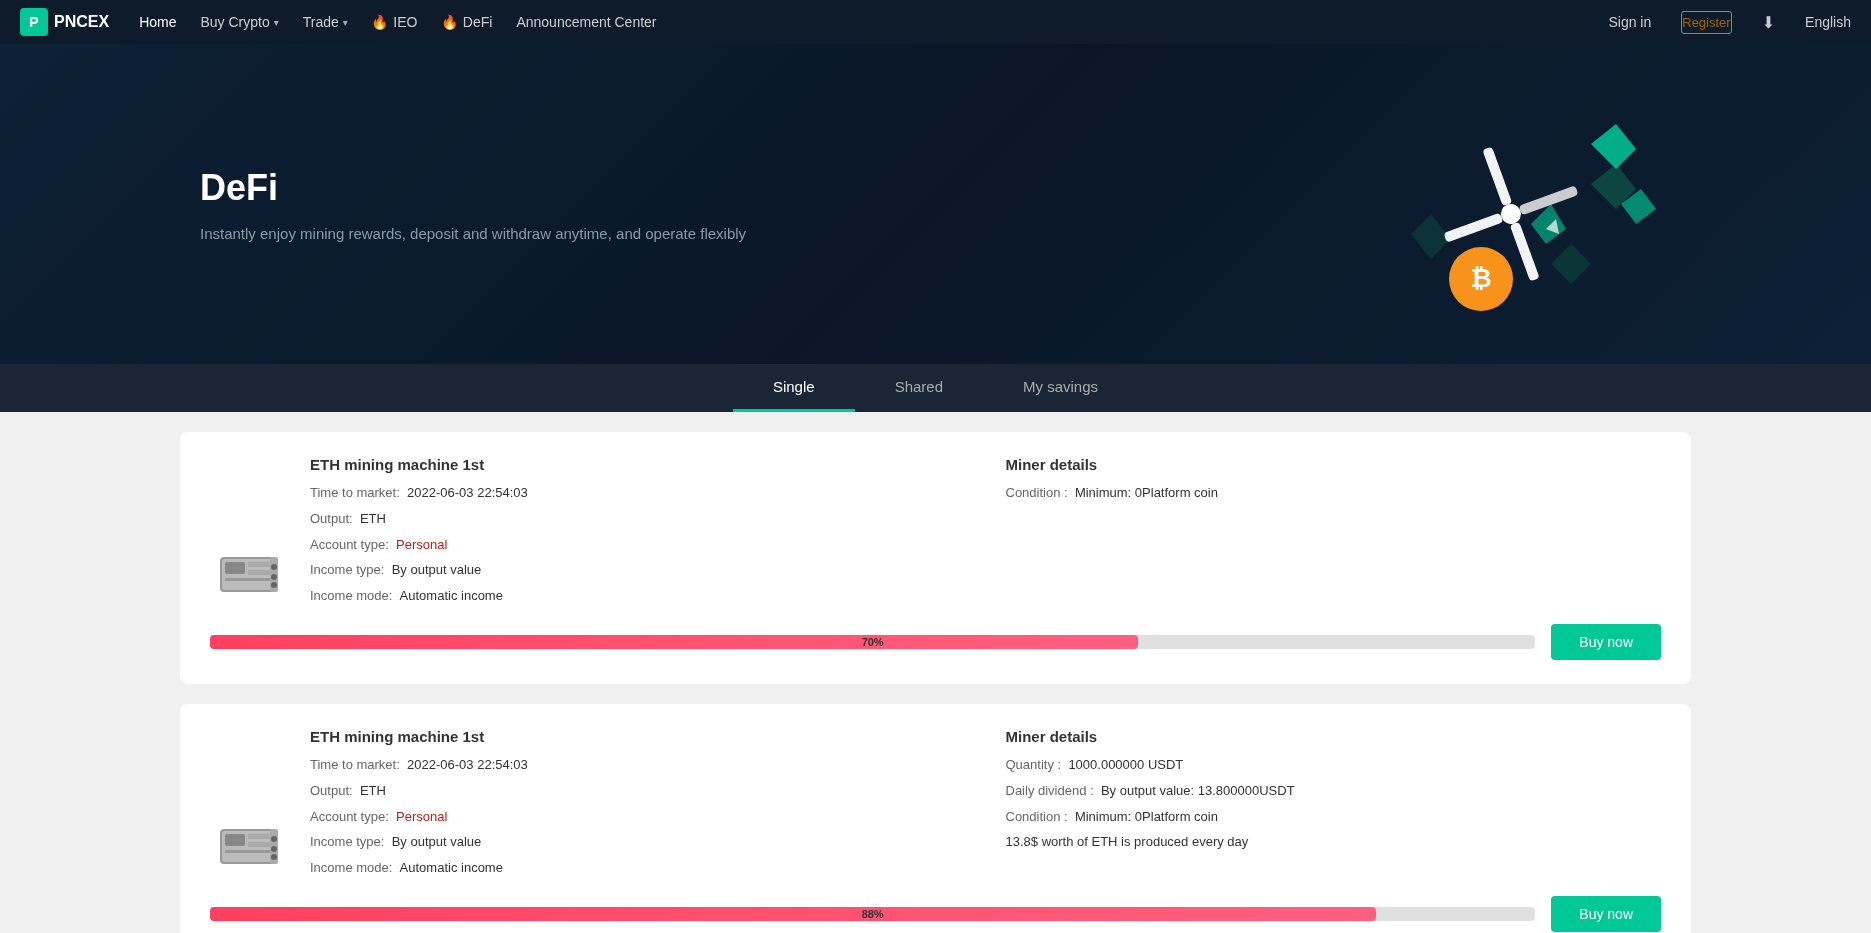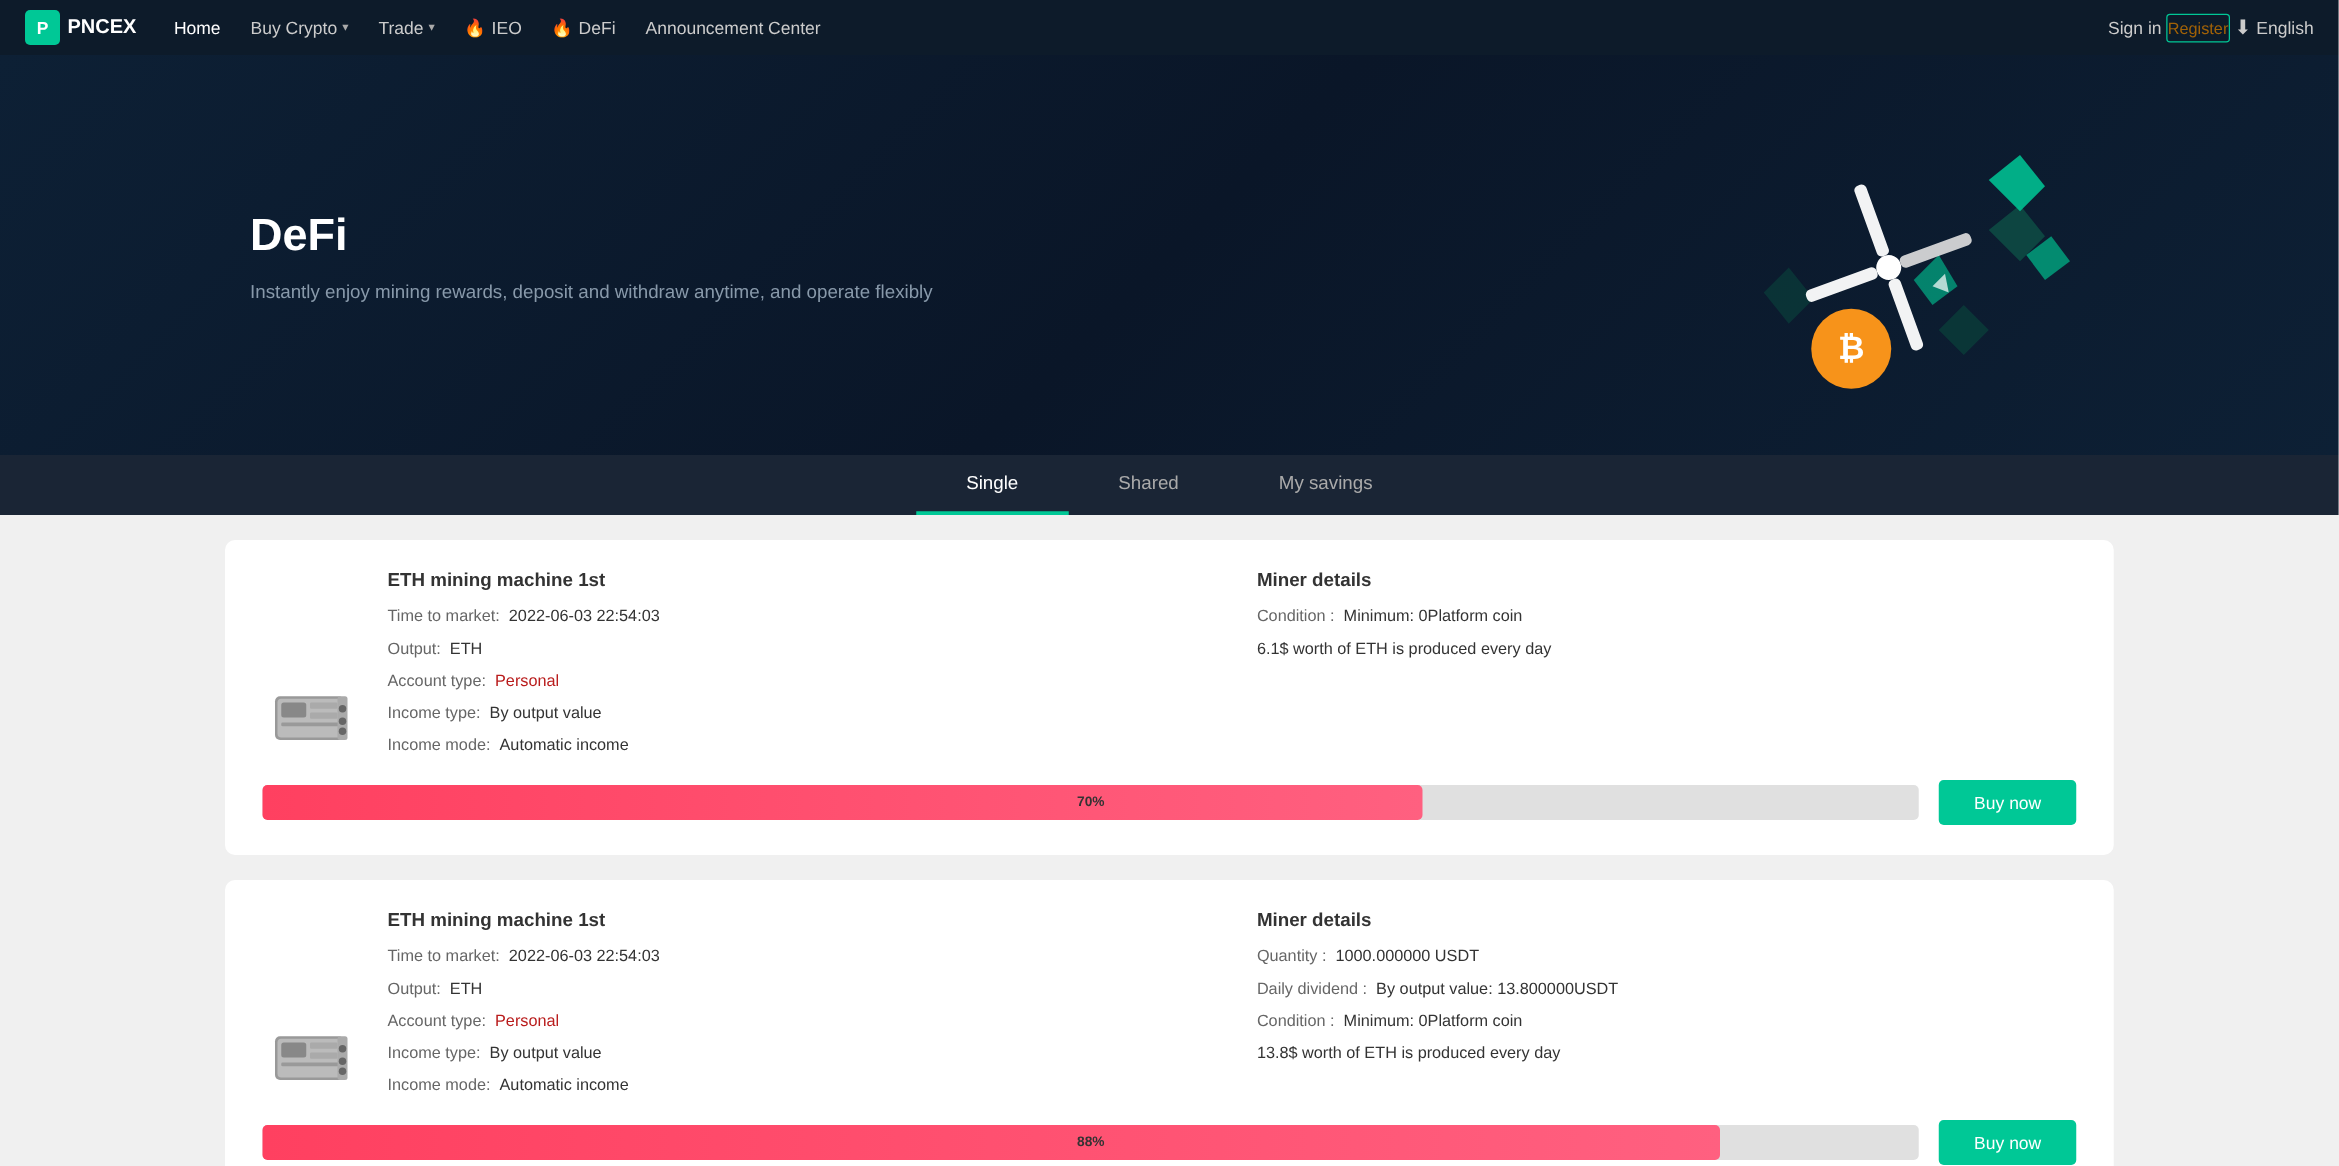--- a/index.html
+++ b/index.html
@@ -28,21 +28,21 @@
       display: flex; align-items: center; justify-content: center;
       color: white; font-weight: bold; font-size: 14px;
     }
     .logo-text { color: white; font-size: 16px; font-weight: bold; }
     .nav-links { display: flex; align-items: center; gap: 24px; flex: 1; }
     .nav-link {
       color: #ccc; font-size: 14px; cursor: pointer; text-decoration: none;
       display: flex; align-items: center; gap: 4px;
     }
     .nav-link-active { color: white; }
-    .nav-right { display: flex; align-items: center; gap: 4px; }
+    .nav-right { display: flex; align-items: center; gap: 30px; }
     .signin-btn { color: #ccc; font-size: 14px; cursor: pointer; }
     .register-btn {
       border: 1px solid #00c896; color: #a16207; padding: 3px 0;
       font-size: 13px; border-radius: 3px; cursor: pointer; background: transparent;
     }
     .download-icon { color: #ccc; font-size: 16px; cursor: pointer; }
     .lang-btn { color: #ccc; font-size: 14px; cursor: pointer; }
     .fire-icon { color: #ff6b00; }
     .chevron { font-size: 10px; color: #aaa; }
 
@@ -120,21 +120,21 @@
     .info-row span.green { color: #b91c1c; font-weight: 500; }
     .card-bottom {
       display: flex;
       align-items: center;
       gap: 16px;
     }
     .progress-bar-wrap {
       flex: 1;
       background: #e0e0e0;
       border-radius: 4px;
-      height: 28px;
+      height: 14px;
       position: relative;
       overflow: visible;
     }
     .progress-fill {
       height: 100%;
       background: linear-gradient(90deg, #ff4060, #ff6080);
       border-radius: 4px;
       position: relative;
     }
     .progress-label {
@@ -292,23 +292,20 @@
             <span class="label">Income mode:</span>
             &nbsp;<span class="value">Automatic income</span>
           </div>
         </div>
         <div class="card-right">
           <div class="card-title">Miner details</div>
           <div class="info-row">
             <span class="label">Condition :</span>
             &nbsp;<span class="value">Minimum: 0Platform coin</span>
           </div>
-          <div class="info-row">
-            <span class="value">6.1$ worth of ETH is produced every day</span>
-          </div>
         </div>
       </div>
     </div>
     <div class="card-bottom">
       <div class="progress-bar-wrap">
         <div class="progress-fill" style="width:70%"></div>
         <span class="progress-label">70%</span>
       </div>
       <button class="buy-btn">Buy now</button>
     </div>

